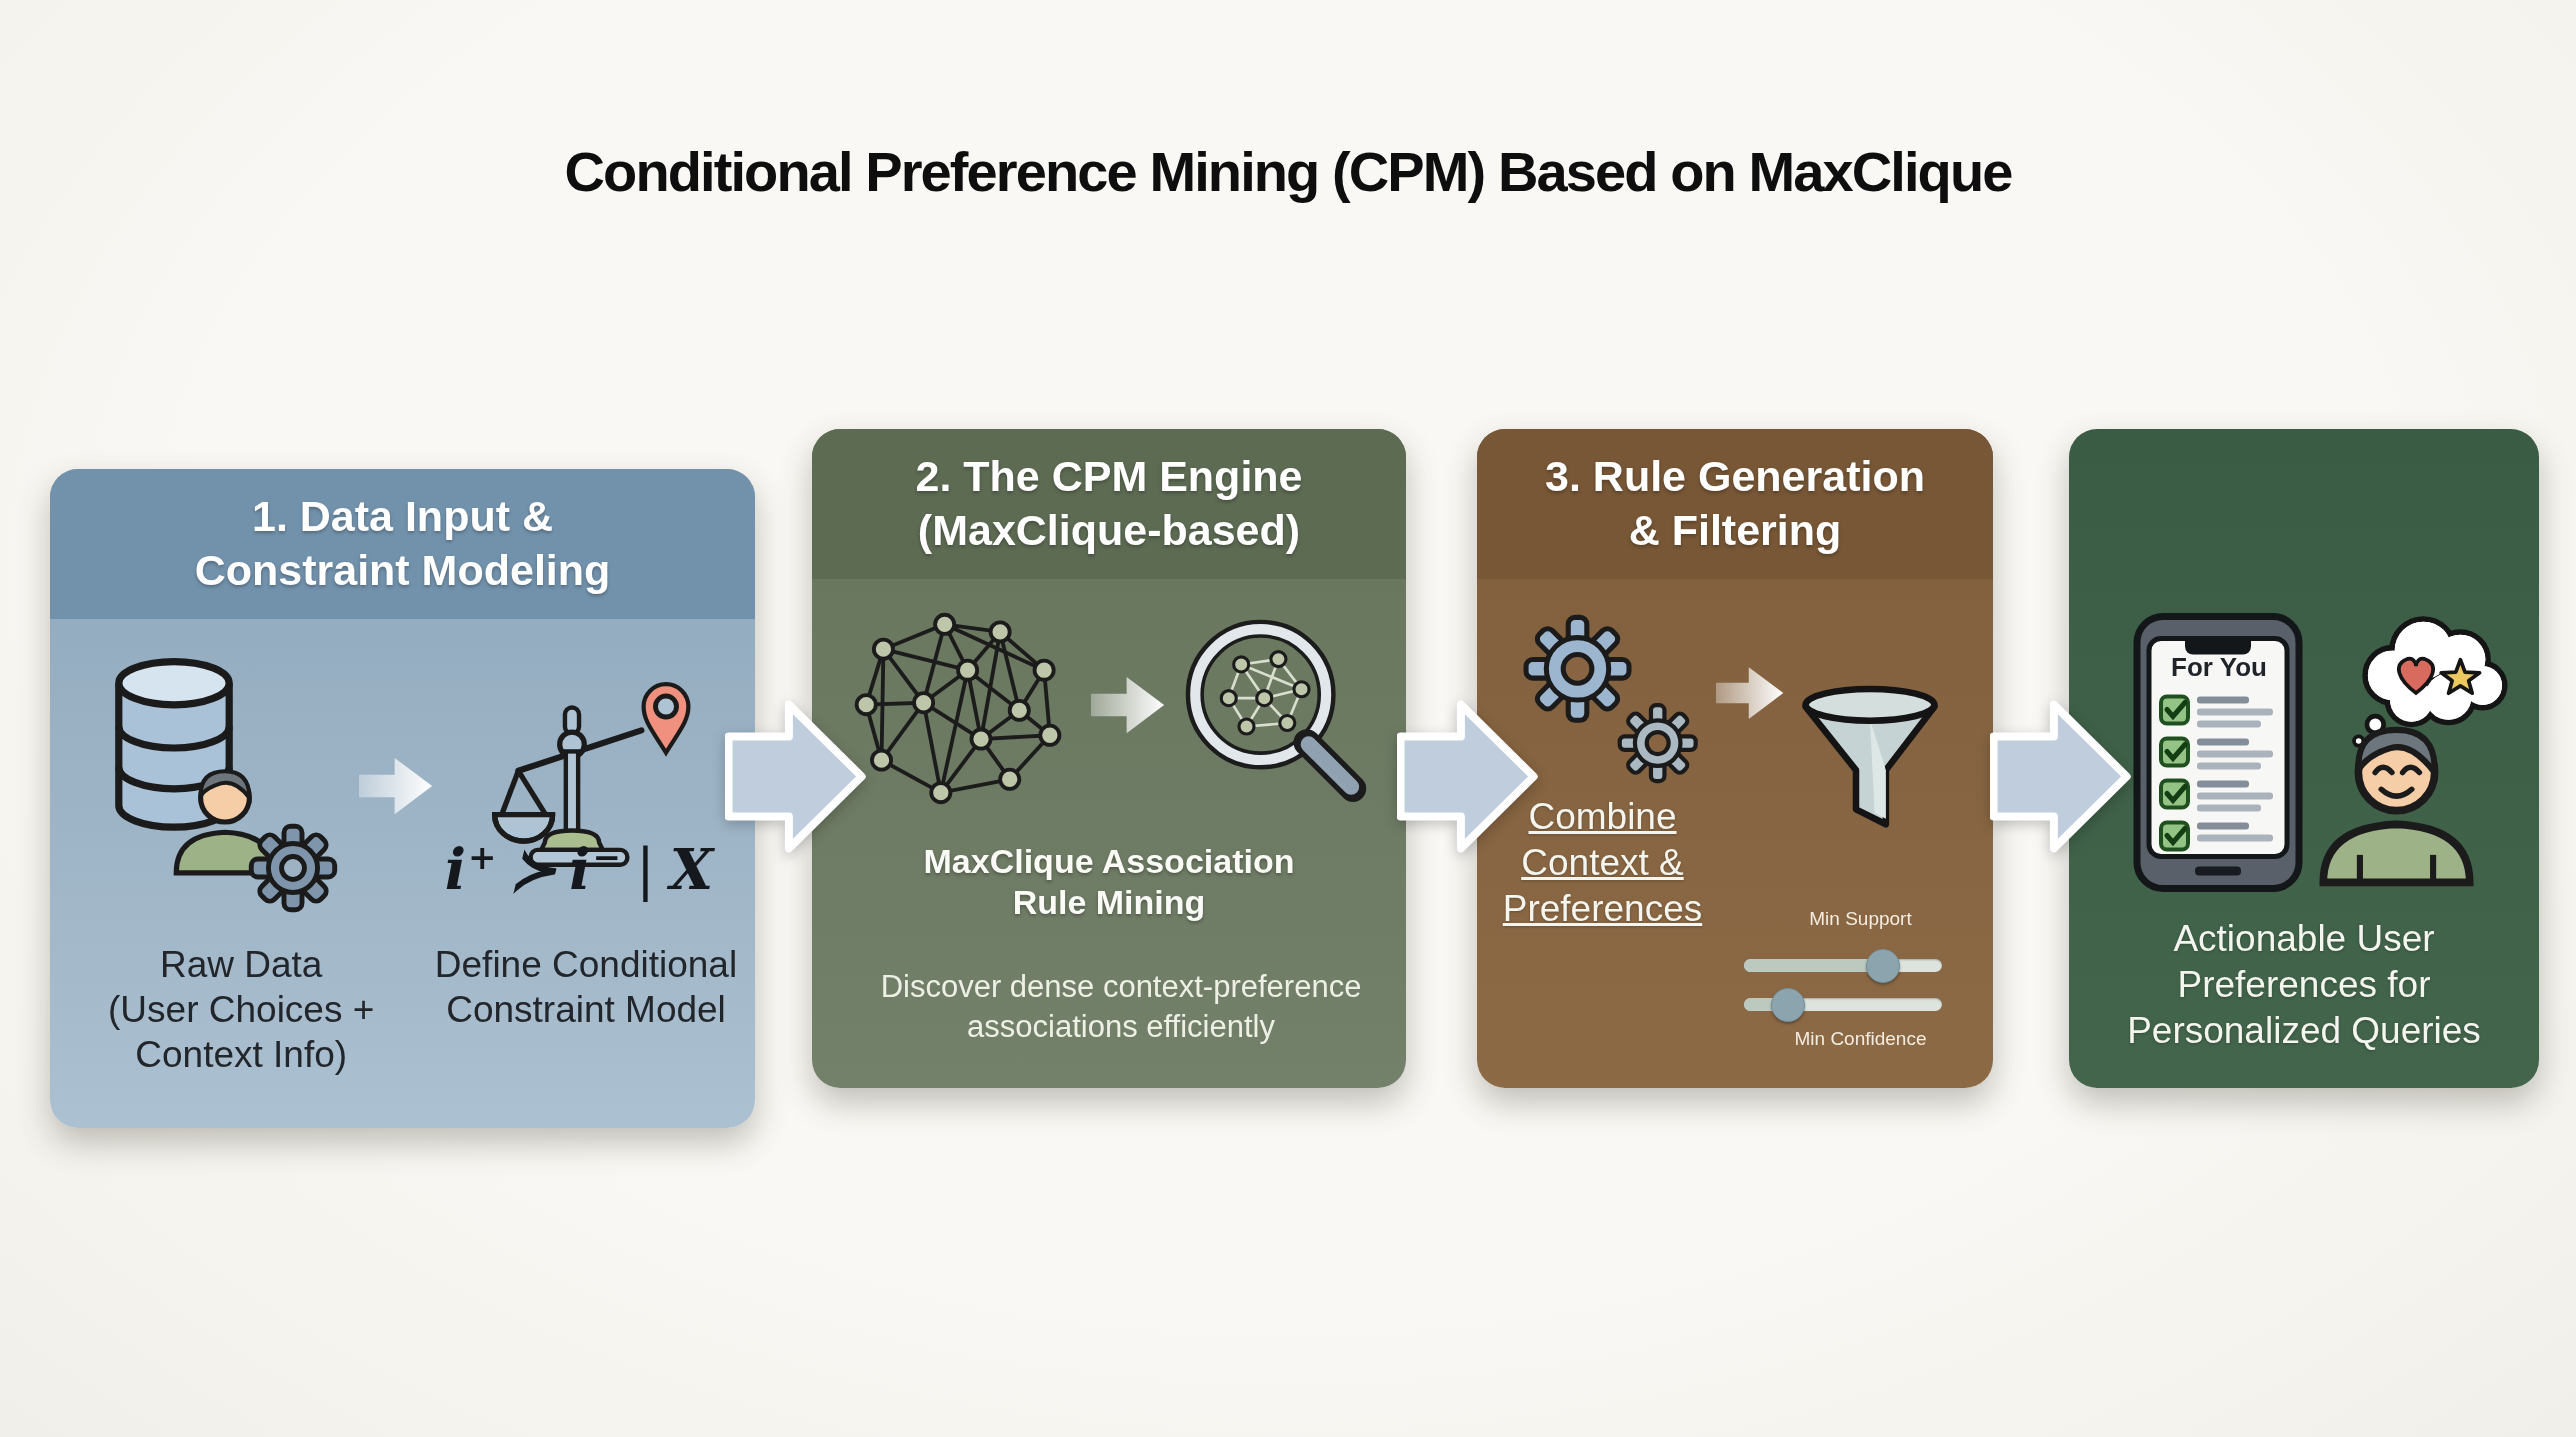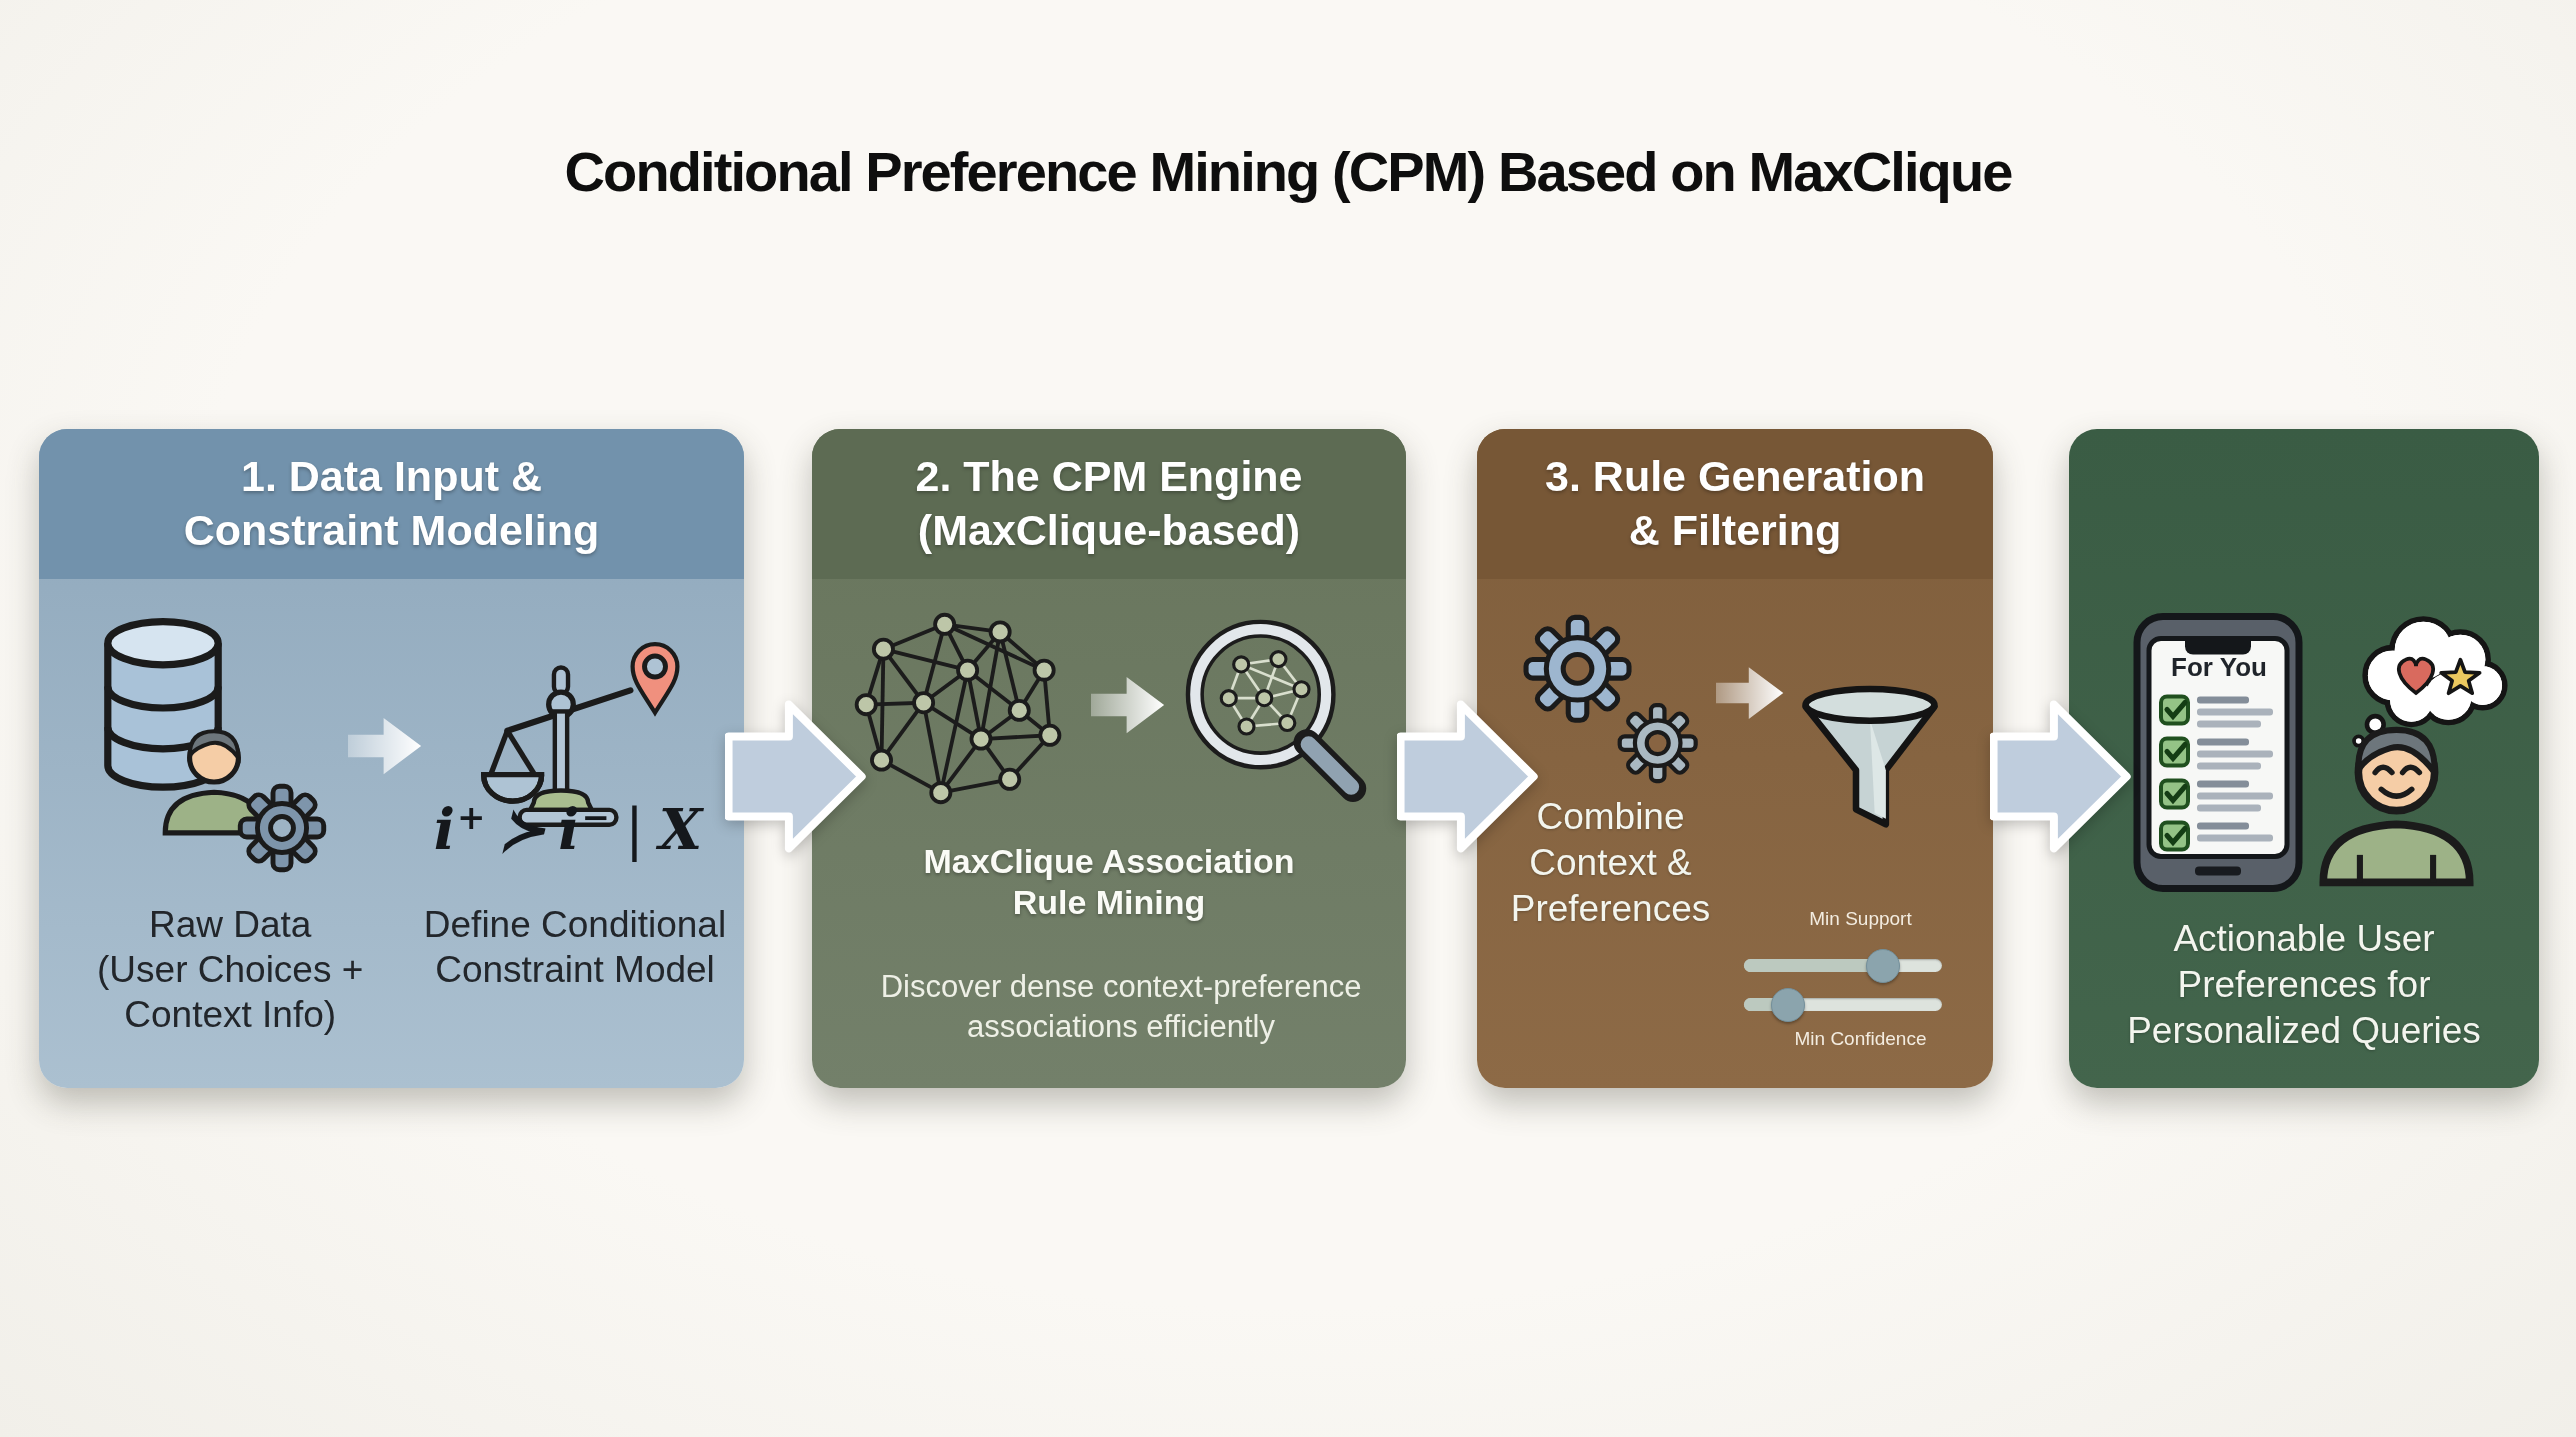--- a/index.html
+++ b/index.html
@@ -1,19 +1,19 @@
 <!DOCTYPE html>
 <html style="font-size:15px"><head>
 <meta charset="utf-8">
 <style>
   html,body{margin:0;padding:0;background:#f7f5f1;}
   .canvas{position:relative;width:2576px;height:1438px;background:radial-gradient(ellipse at 50% 40%, #faf8f4 60%, #f1efe9 100%);overflow:hidden;font-family:"Liberation Sans",sans-serif;}
   .title{position:absolute;top:139px;left:0;right:0;margin:0;text-align:center;font-size:56px;font-weight:bold;letter-spacing:-1.9px;color:#0e0e0e;white-space:pre-line;}
   .panel{position:absolute;top:429px;height:659px;border-radius:28px;box-shadow:0 15px 32px rgba(60,60,48,.30);}
-  .p1{left:39px;width:705px;background:linear-gradient(180deg,#8ea7bb,#abc0d0);}
+  .p1{left:50px;width:705px;background:linear-gradient(180deg,#8ea7bb,#abc0d0);margin-top:40px;}
   .p2{left:812px;width:594px;background:linear-gradient(180deg,#68755c,#73806a);}
   .p3{left:1477px;width:516px;background:linear-gradient(180deg,#7f5e3c,#8d6a46);}
   .p4{left:2069px;width:470px;background:linear-gradient(180deg,#3a5c44,#43654c);}
   .panel-head{position:absolute;top:0;left:0;right:0;height:150px;border-radius:28px 28px 0 0;display:flex;align-items:center;justify-content:center;text-align:center;white-space:pre-line;font-weight:bold;font-size:43px;line-height:1.25;color:#ffffff;text-shadow:0 1.9px 3.7px rgba(0,0,0,.28);}
   .p1 .panel-head{background:#7292ac;}
   .p2 .panel-head{background:#5d6b53;}
   .p3 .panel-head{background:#775736;}
   .p4 .panel-head{background:#34563e;}
   .icon{position:absolute;}
   .cap-dark{position:absolute;text-align:center;white-space:pre-line;color:#22262b;font-size:37px;line-height:1.22;font-weight:500;}
@@ -242,21 +242,21 @@
         </defs>
       <polygon points="0,20 38,20 38,2 78,32 38,62 38,44 0,44" fill="url(#iag3)"></polygon>
     </svg>
 
     <svg class="icon" style="left:323px;top:183px;width:140px;height:292px" viewBox="0 0 150 170">
       <path d="M6,30 L60,98 L60,140 L92,156 L92,98 L144,30 Z" fill="#c6d3d4" stroke="#141414" stroke-width="7" stroke-linejoin="round"></path>
       <path d="M75,44 L92,98 L92,150 L80,144 Z" fill="#dde7e6" stroke="none"></path>
       <ellipse cx="75" cy="28" rx="69" ry="17" fill="#d3dedd" stroke="#141414" stroke-width="7"></ellipse>
     </svg>
 
-    <div class="cap-light" style="left:8px;top:365px;width:251px;">Combine
+    <div class="cap-light" style="left:0;top:365px;width:251px;text-decoration:underline;">Combine
 Context &amp;
 Preferences</div>
 
     <div class="slider-label" style="left:262px;top:479px;">Min Support</div>
     <div class="slider" style="left:267px;top:530px;">
       <div class="fill" style="width: 70%;"></div>
       <div class="knob" style="left: 70%;"></div>
     </div>
     <div class="slider" style="left:267px;top:569px;">
       <div class="fill" style="width: 22%;"></div>

